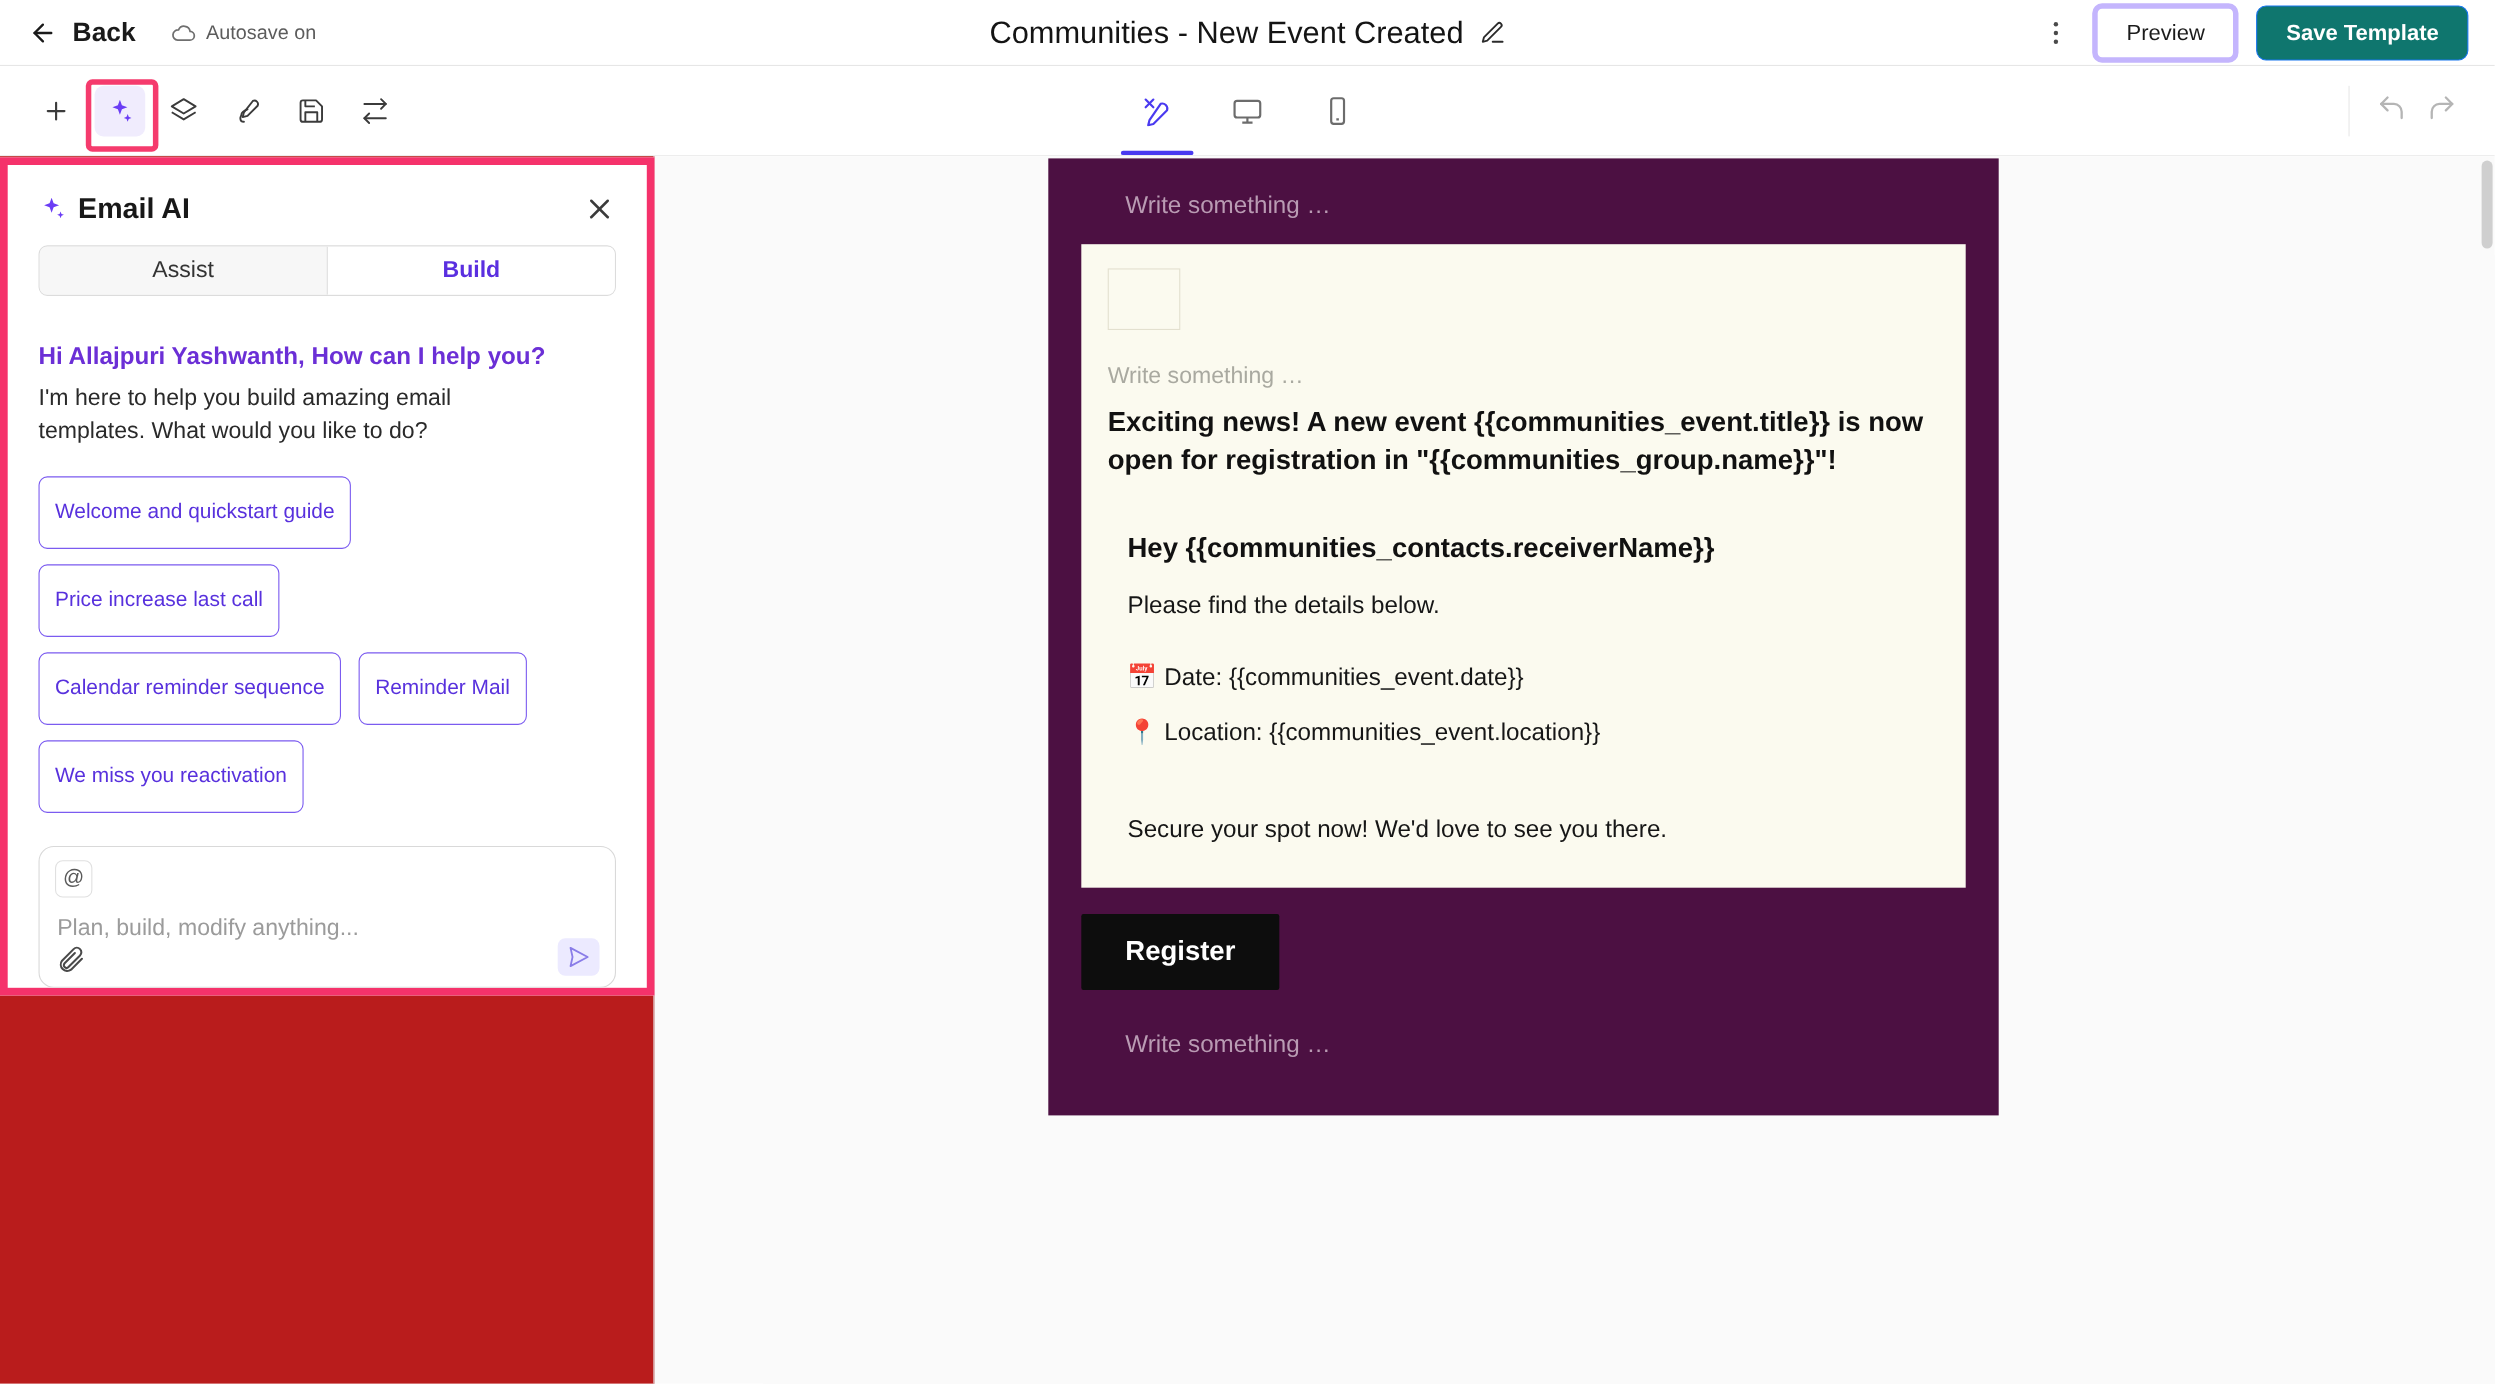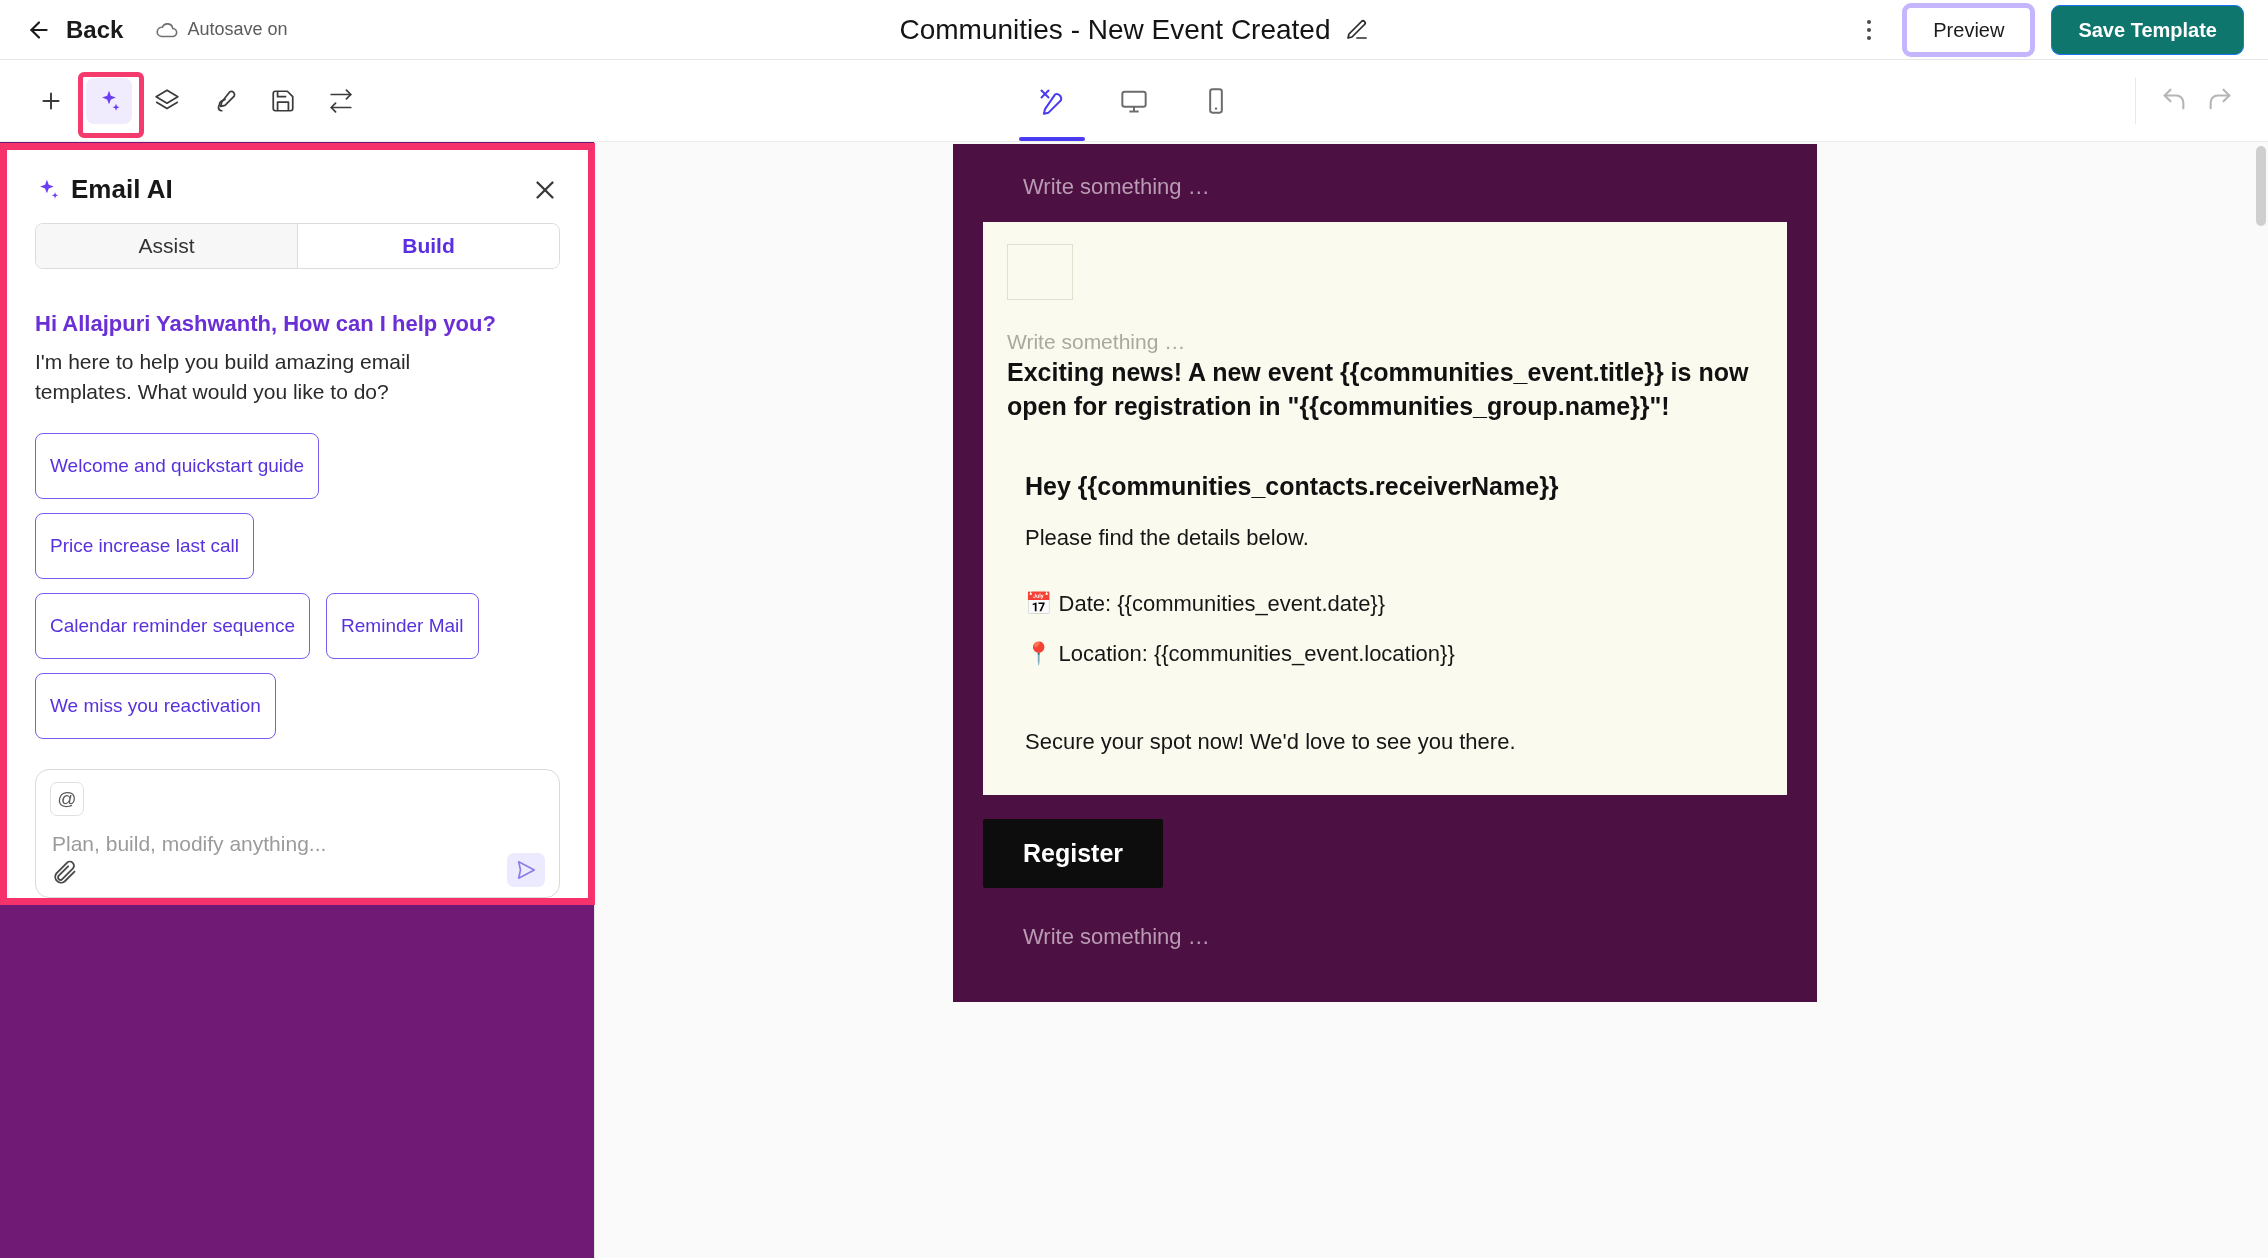--- a/index.html
+++ b/index.html
@@ -182,21 +182,21 @@
   
   .workspace {
     position: relative;
     height: calc(1258px - 60px - 82px);
     background: #fafafa;
     display: flex;
   }
 
   .left-panel-col {
     width: 595px;
-    background: #701a75;
+    background: #b91c1c;
     border-right: 1px solid #e3e3e3;
     position: relative;
   }
 
   .ai-panel-outline {
     position: absolute;
     left: 0px;
     top: 1px;
     width: 595px;
     height: 762px;
@@ -356,21 +356,21 @@
     width: 66px; height: 56px;
     border: 1px solid #e3e0cf;
     background: #fbfaef;
   }
   .ph-text {
     color: #a9a9a0;
     font-size: 21px;
     margin-top: 30px;
   }
   .headline {
-    margin-top: 2px;
+    margin-top: 14px;
     font-size: 25px;
     font-weight: 700;
     color: #111;
     line-height: 1.35;
   }
   .hey {
     margin-top: 48px;
     margin-left: 18px;
     font-size: 25px;
     font-weight: 700;

